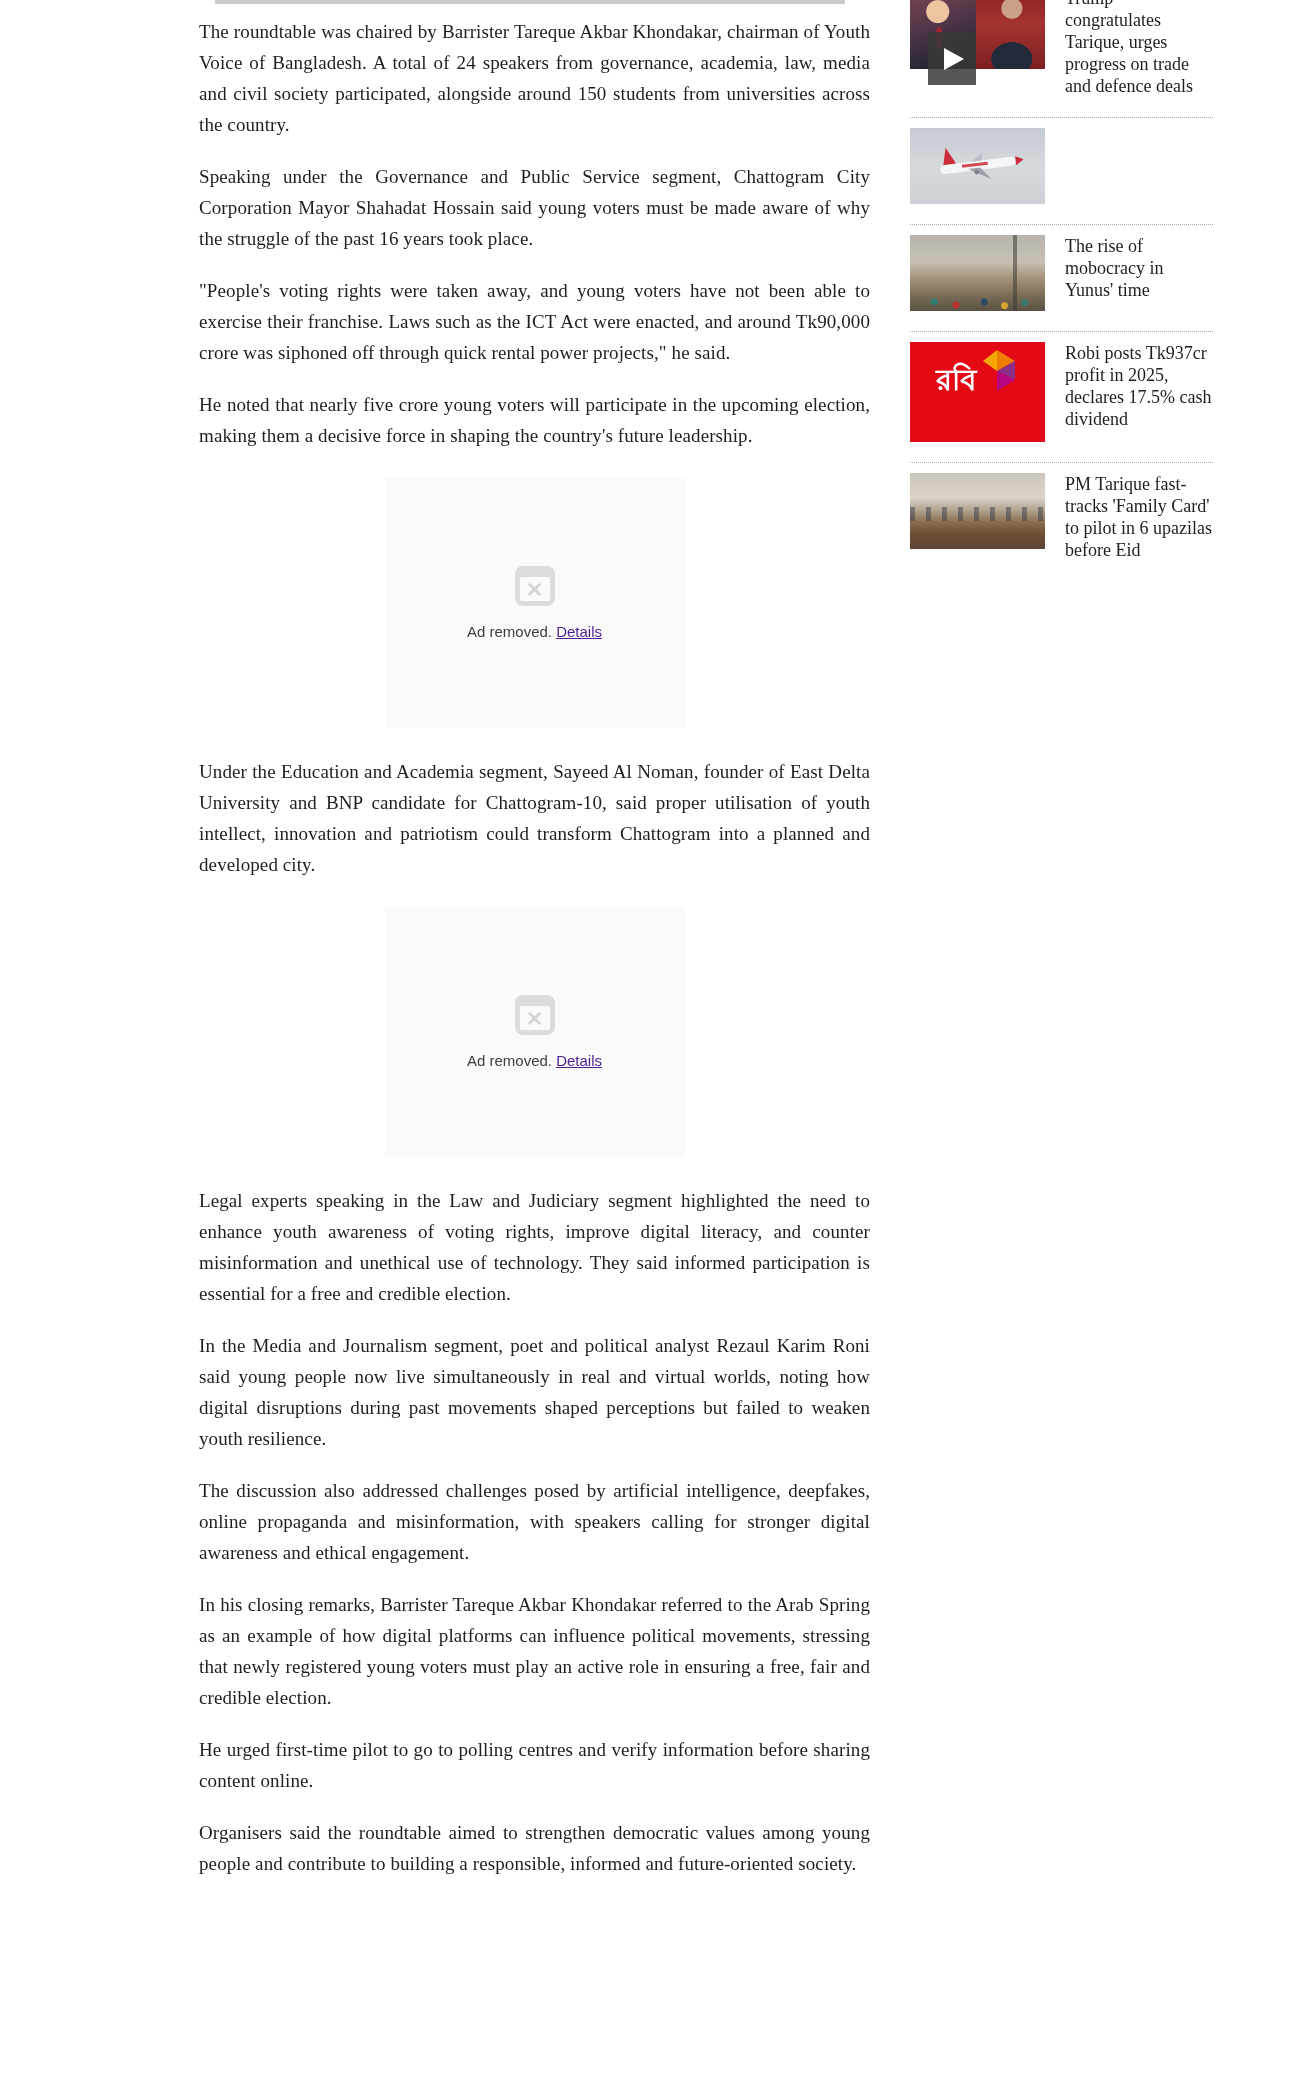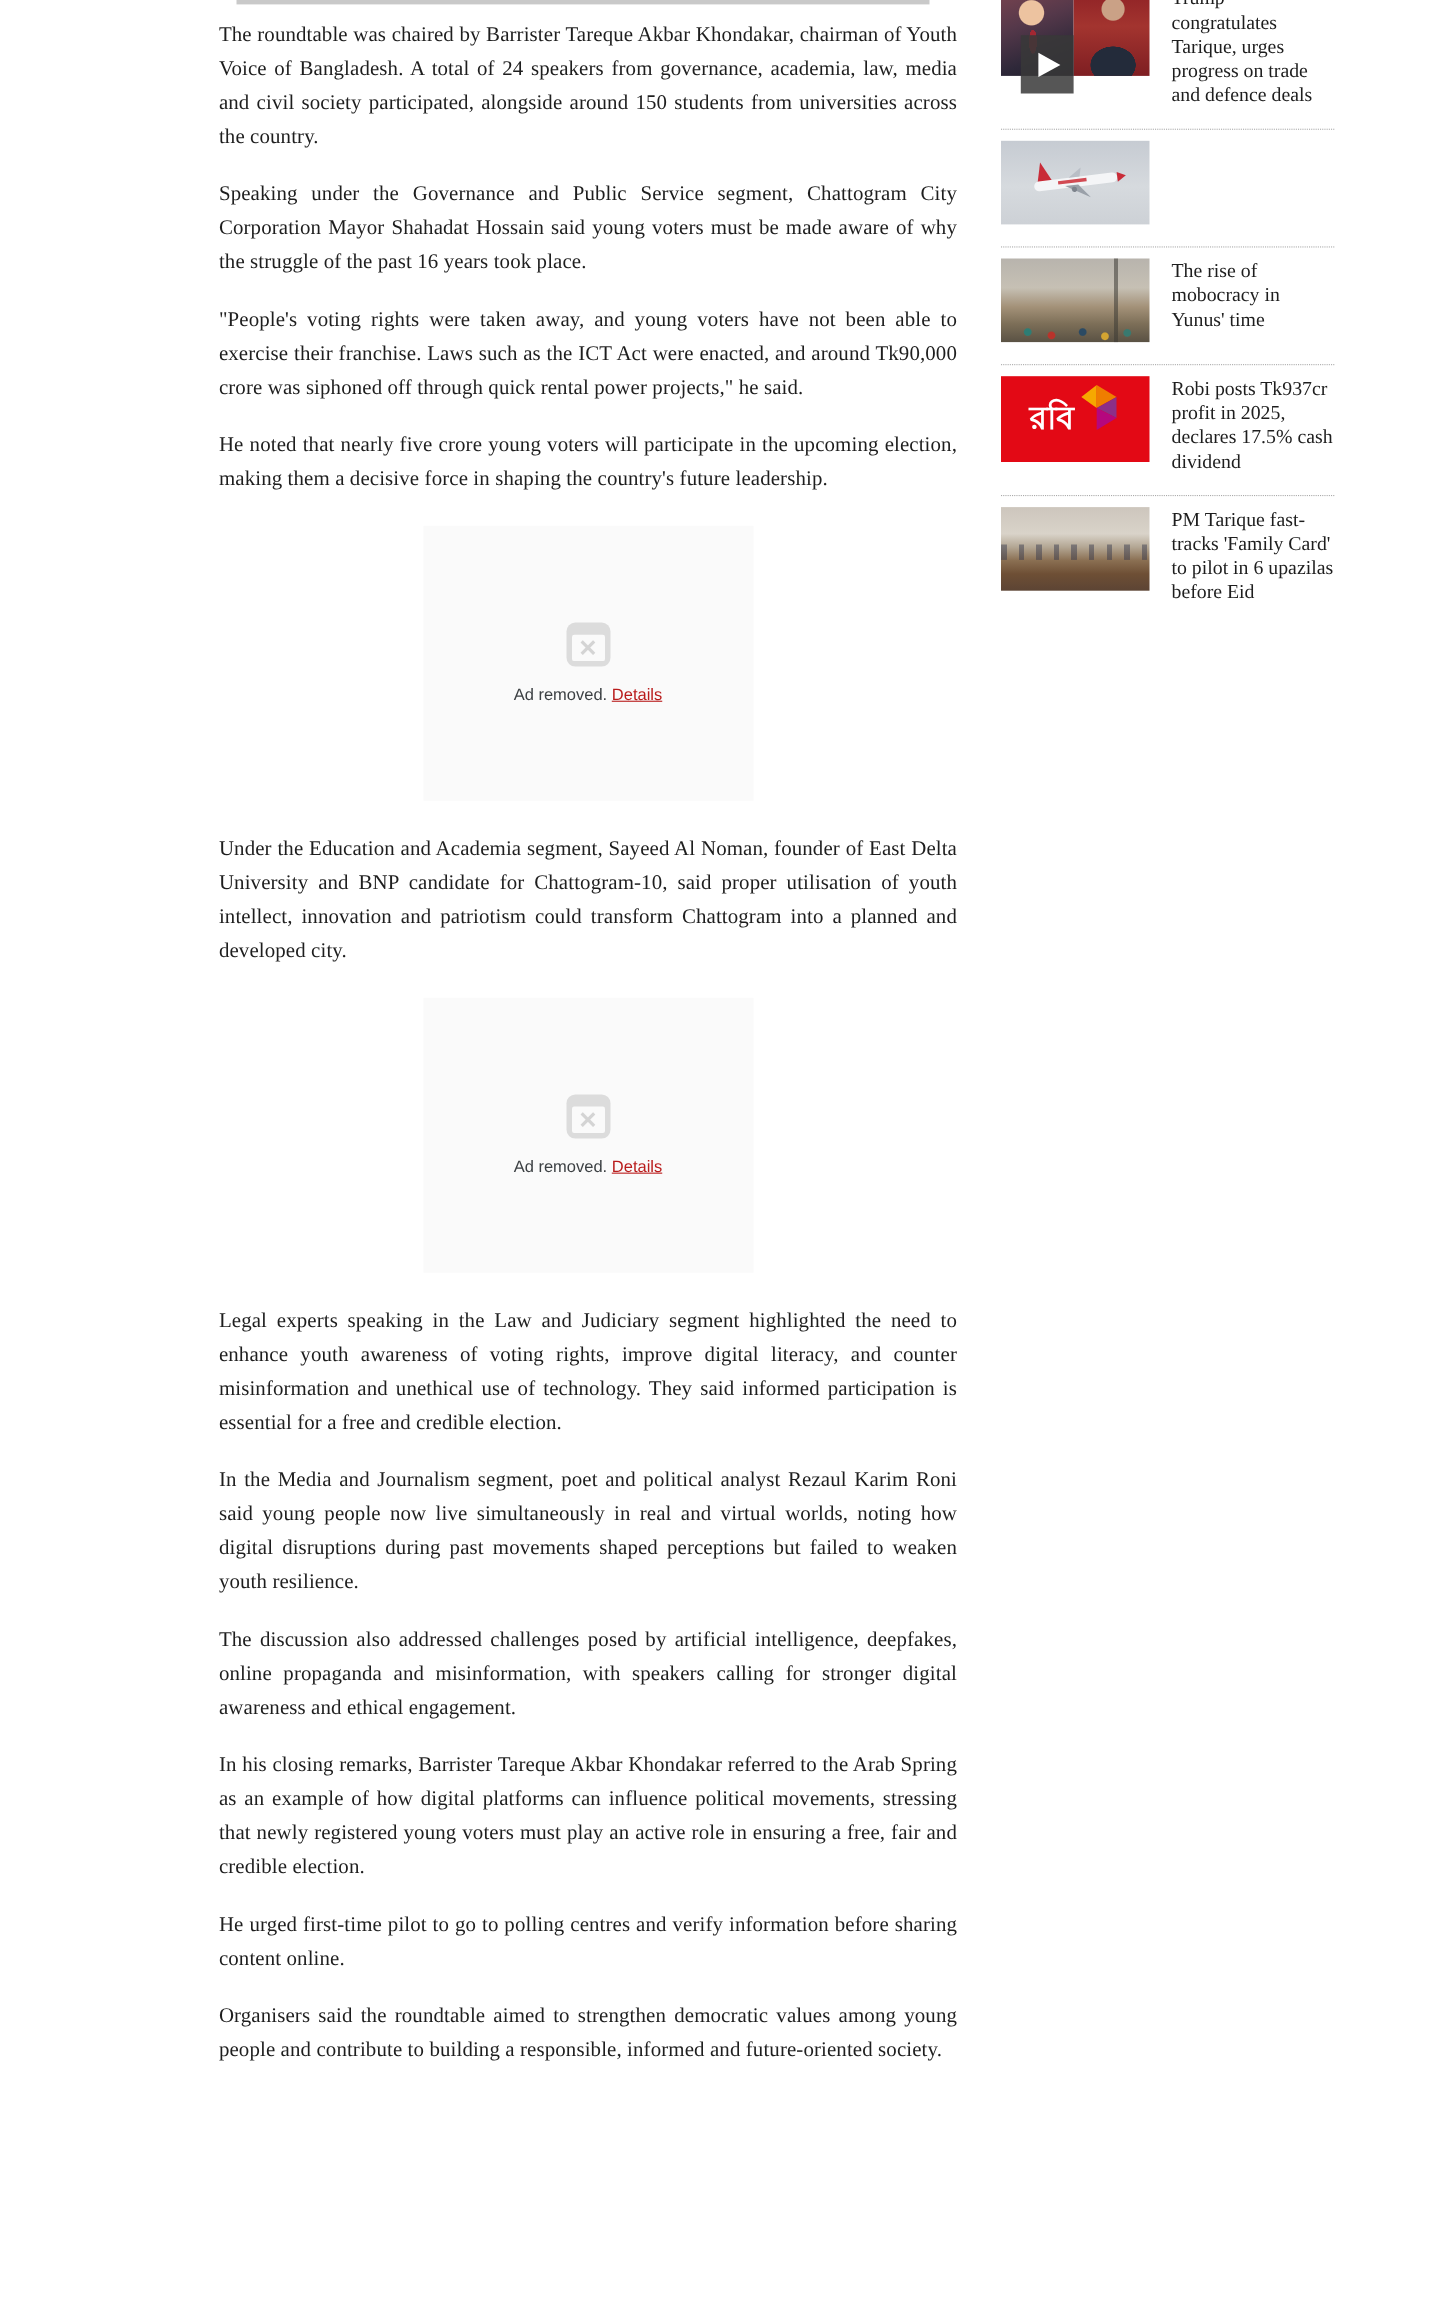--- a/index.html
+++ b/index.html
@@ -15,21 +15,21 @@
   
   .ad-slot{width:300px;height:250px;margin:27px auto 28px auto;background:#fafafa;
            display:flex;flex-direction:column;align-items:center;justify-content:center;}
   .ad-icon{width:40px;height:40px;background:#dcdcdc;border-radius:8px;
            padding:0;position:relative;margin-bottom:17px;}
   .ad-icon .inner{position:absolute;left:5px;right:5px;top:11px;bottom:5px;background:#fafafa;
            border-radius:2px;display:flex;align-items:center;justify-content:center;}
   .ad-icon .inner span{color:#d4d4d4;font-family:"Liberation Sans",sans-serif;
            font-weight:bold;font-size:21px;line-height:1;}
   .ad-caption{font-family:"Liberation Sans",sans-serif;font-size:15px;color:#3c4043;}
-  .ad-caption a{color:#b91c1c;text-decoration:underline;cursor:pointer;}
+  .ad-caption a{color:#4c1d95;text-decoration:underline;cursor:pointer;}
 
   
   .sidebar{position:absolute;left:910px;top:-13px;width:303px;}
   .news-item{display:flex;gap:20px;padding-bottom:20px;margin-bottom:10px;
              border-bottom:1px dotted #aaa;cursor:pointer;}
   .news-item.last{border-bottom:none;}
   .news-thumb{flex:0 0 135px;width:135px;height:76px;position:relative;overflow:hidden;}
   .news-title{font-size:18px;line-height:22px;color:#1e1e1e;}
 
   
@@ -149,21 +149,21 @@
         </svg>
       </div>
     </div>
 
     <div class="news-item">
       <div class="news-thumb thumb-mob"></div>
       <div class="news-title">The rise of mobocracy in Yunus' time</div>
     </div>
 
     <div class="news-item">
-      <div class="news-thumb thumb-robi" style="height:78px;text-decoration:underline;">
+      <div class="news-thumb thumb-robi" style="height:100px;text-decoration:underline;">
         <span class="robi-text">রবি</span>
         <svg class="robi-mark" width="38" height="44" viewBox="0 0 38 44">
           <polygon points="2,12 16,1 16,22" fill="#f6a800"></polygon>
           <polygon points="16,1 34,12 16,22" fill="#ef7d00"></polygon>
           <polygon points="16,22 34,12 34,31" fill="#8c2f88"></polygon>
           <polygon points="16,22 34,31 16,42" fill="#b5077e"></polygon>
         </svg>
       </div>
       <div class="news-title">Robi posts Tk937cr profit in 2025, declares 17.5% cash dividend</div>
     </div>

